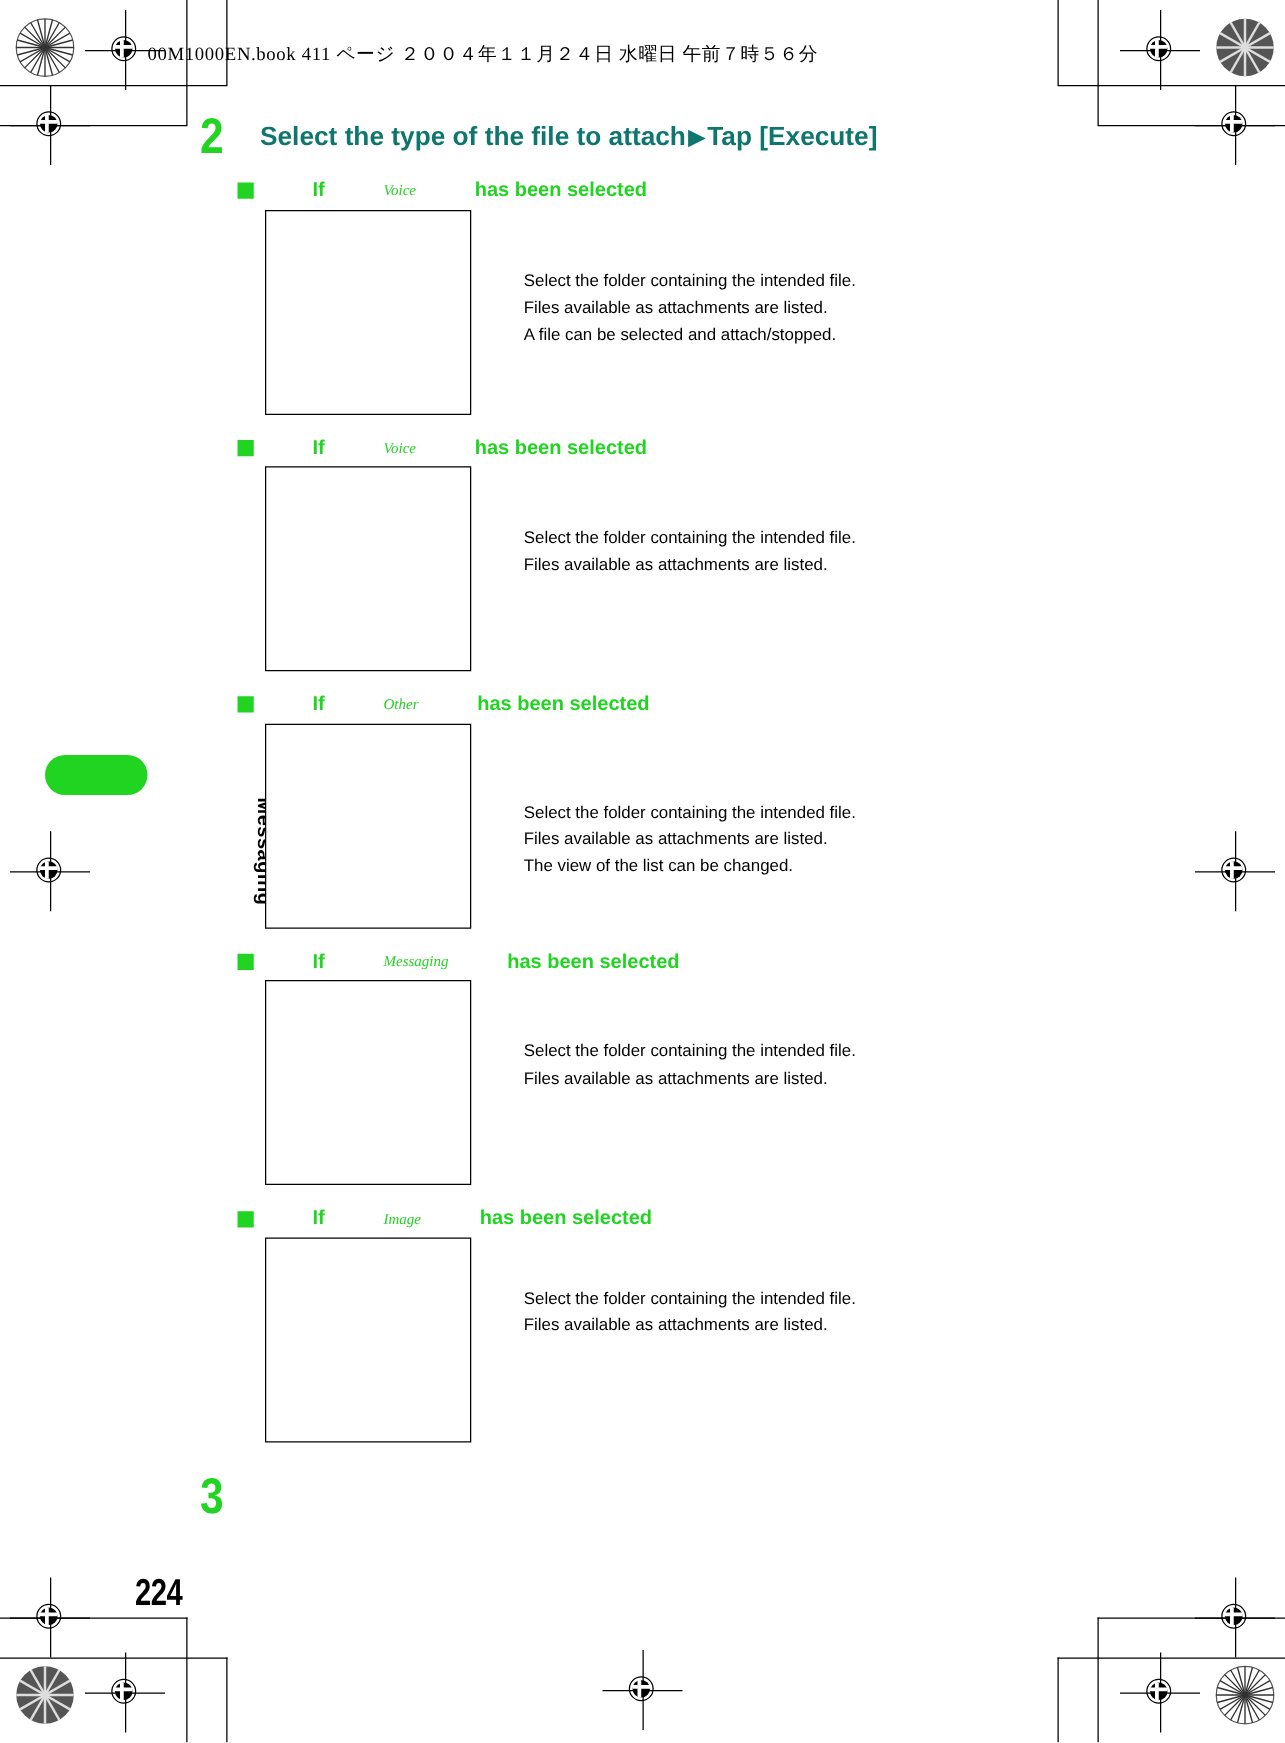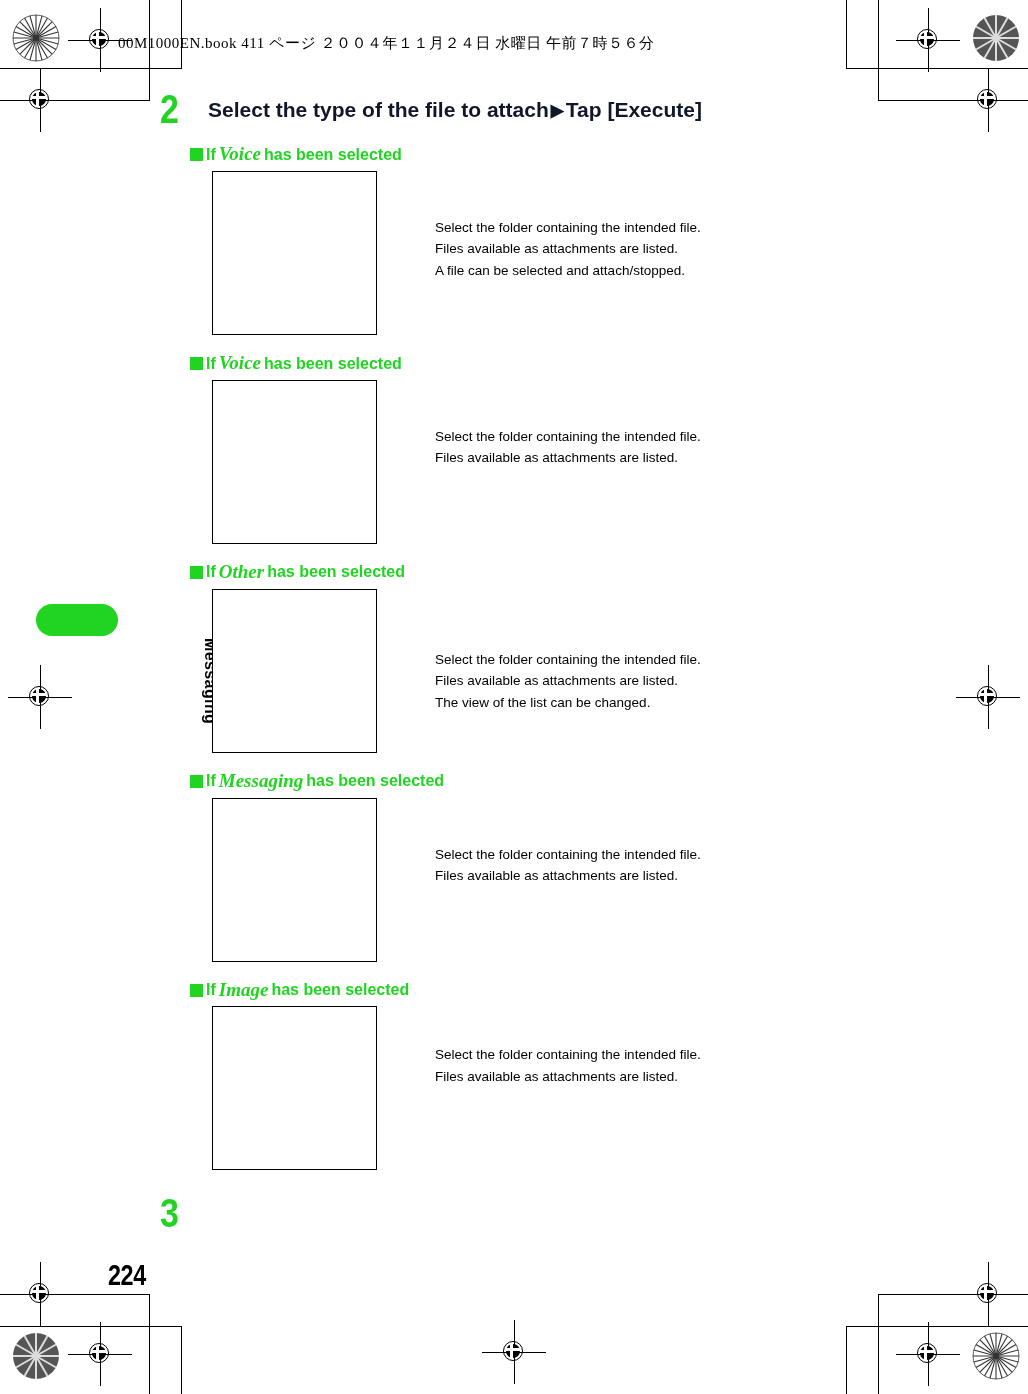--- a/index.html
+++ b/index.html
@@ -159,64 +159,64 @@
     line-height: 0.85;
     color: #22d422;
     width: 48px;
     flex: 0 0 48px;
     transform: scaleX(0.85);
     transform-origin: left top;
   }
   .step-title {
     font-size: 21px;
     font-weight: bold;
-    color: #0f172a;
+    color: #0f766e;
     line-height: 1.15;
     padding-top: 6px;
     white-space: nowrap;
   }
   .arrow-glyph {
     font-size: 17px;
     padding: 0 2px;
     position: relative;
     top: -1px;
   }
 
   
   .subhead {
     margin: 18px 0 6px 30px;
     font-size: 16px;
     font-weight: bold;
     color: #22d422;
     display: flex;
     align-items: center;
     line-height: 1.1;
+    gap: 44px;
   }
   .subhead-bullet {
     display: inline-block;
     width: 13px;
     height: 13px;
     background: #22d422;
     margin-right: 3px;
     flex: 0 0 13px;
   }
   .subhead .em {
     font-family: "Liberation Serif", serif;
     font-style: italic;
-    font-weight: bold;
-    font-size: 19px;
+    font-weight: normal;
+    font-size: 12px;
     padding: 0 3px;
   }
 
   
   .shot-block {
     display: flex;
     align-items: flex-start;
     margin-left: 52px;
-    gap: 16px;
   }
   .shot-box {
     width: 165px;
     height: 164px;
     border: 1px solid #000;
     background: #ffffff;
     box-sizing: border-box;
     flex: 0 0 165px;
   }
   .shot-caption {

